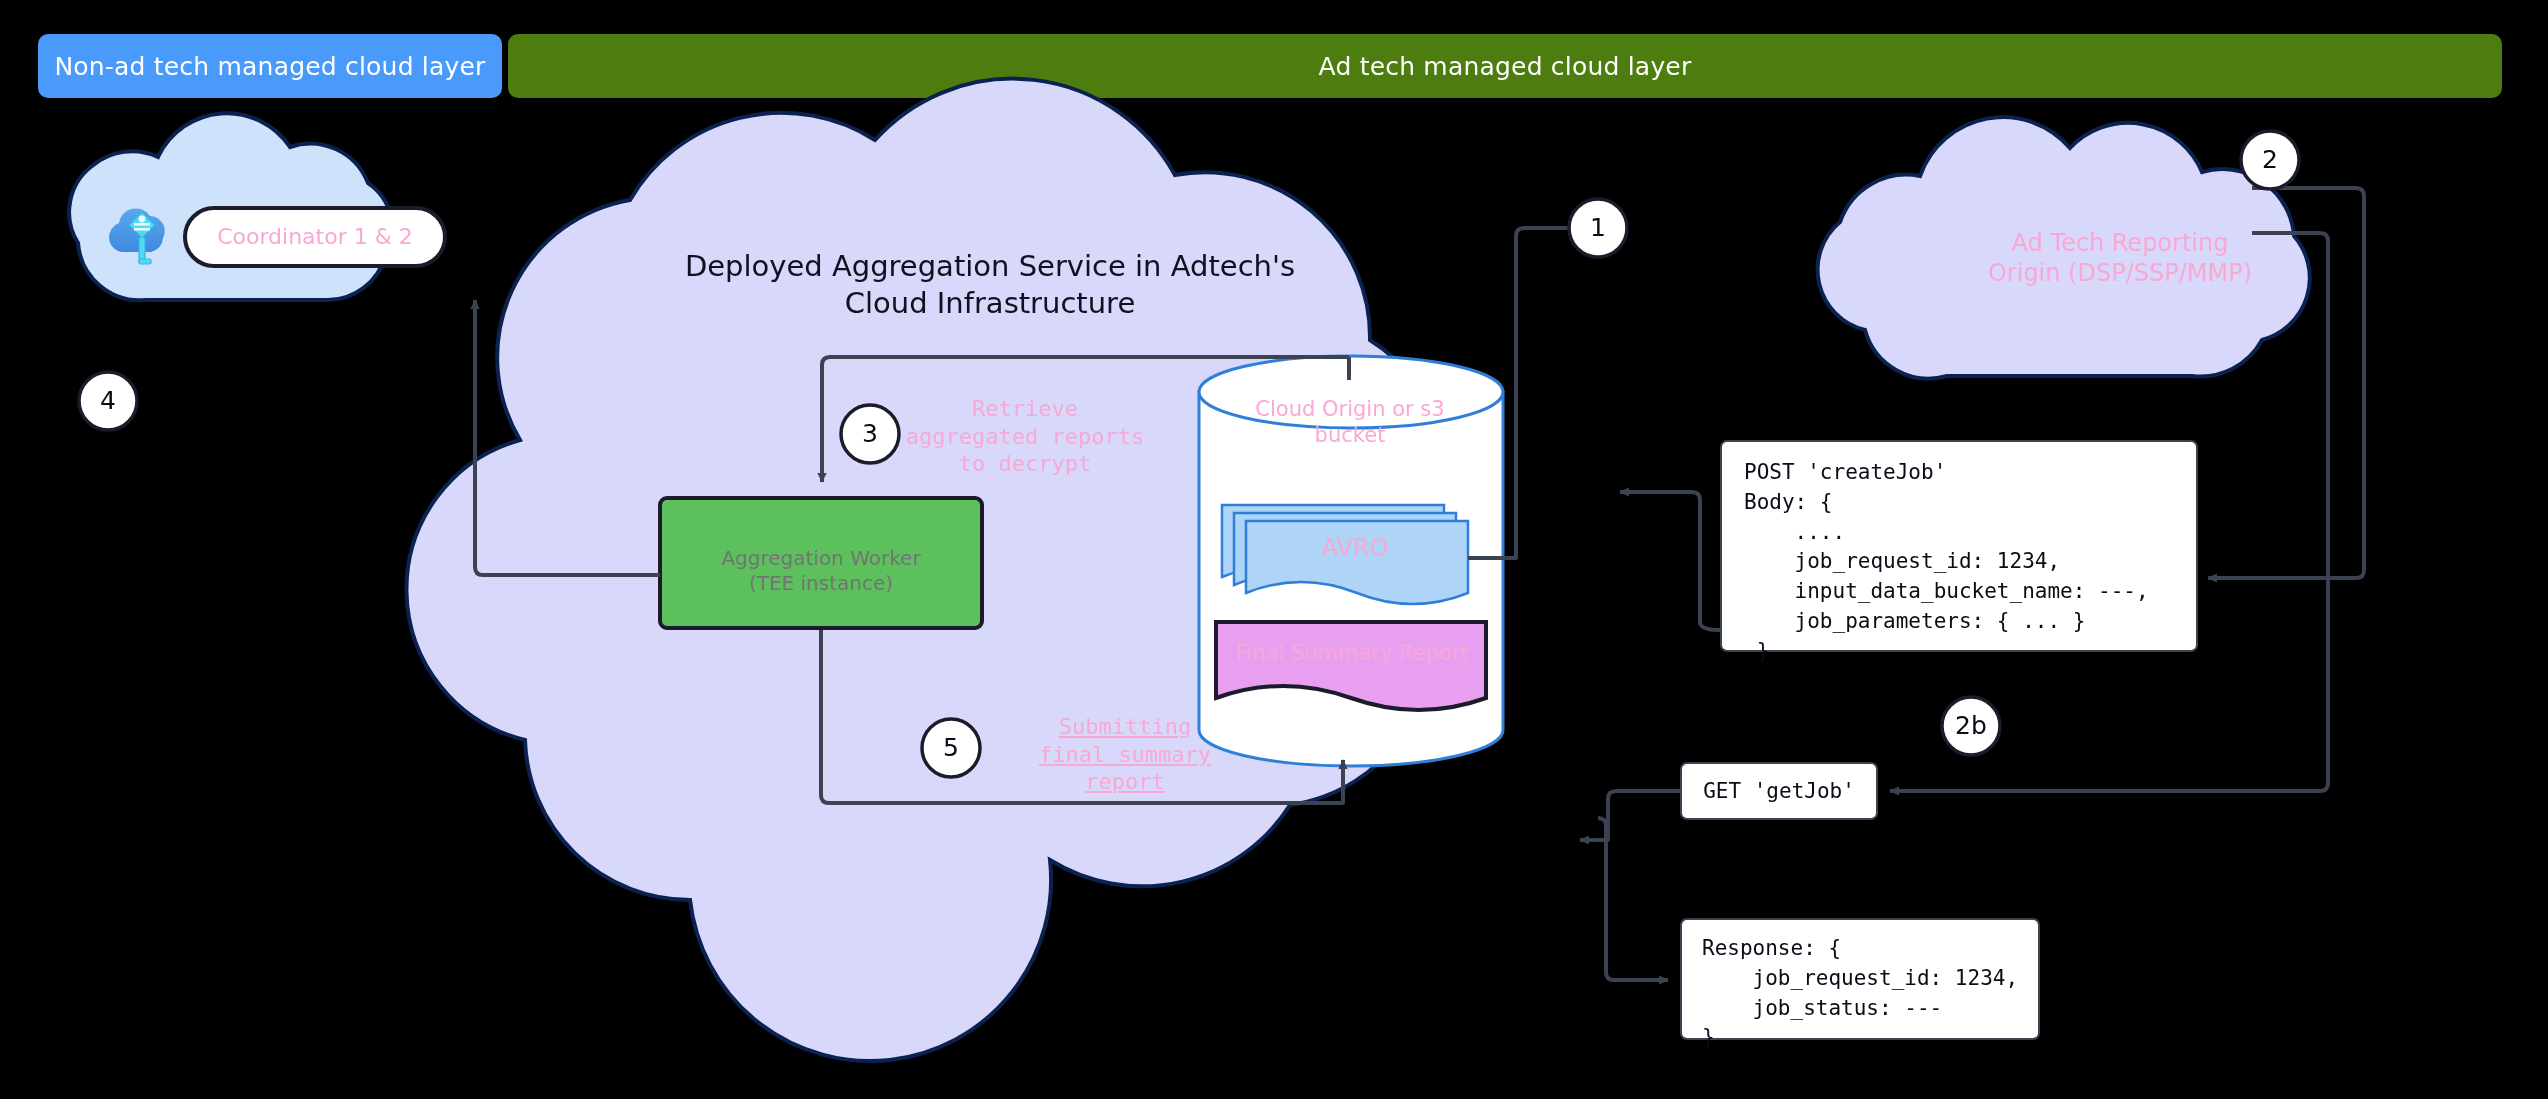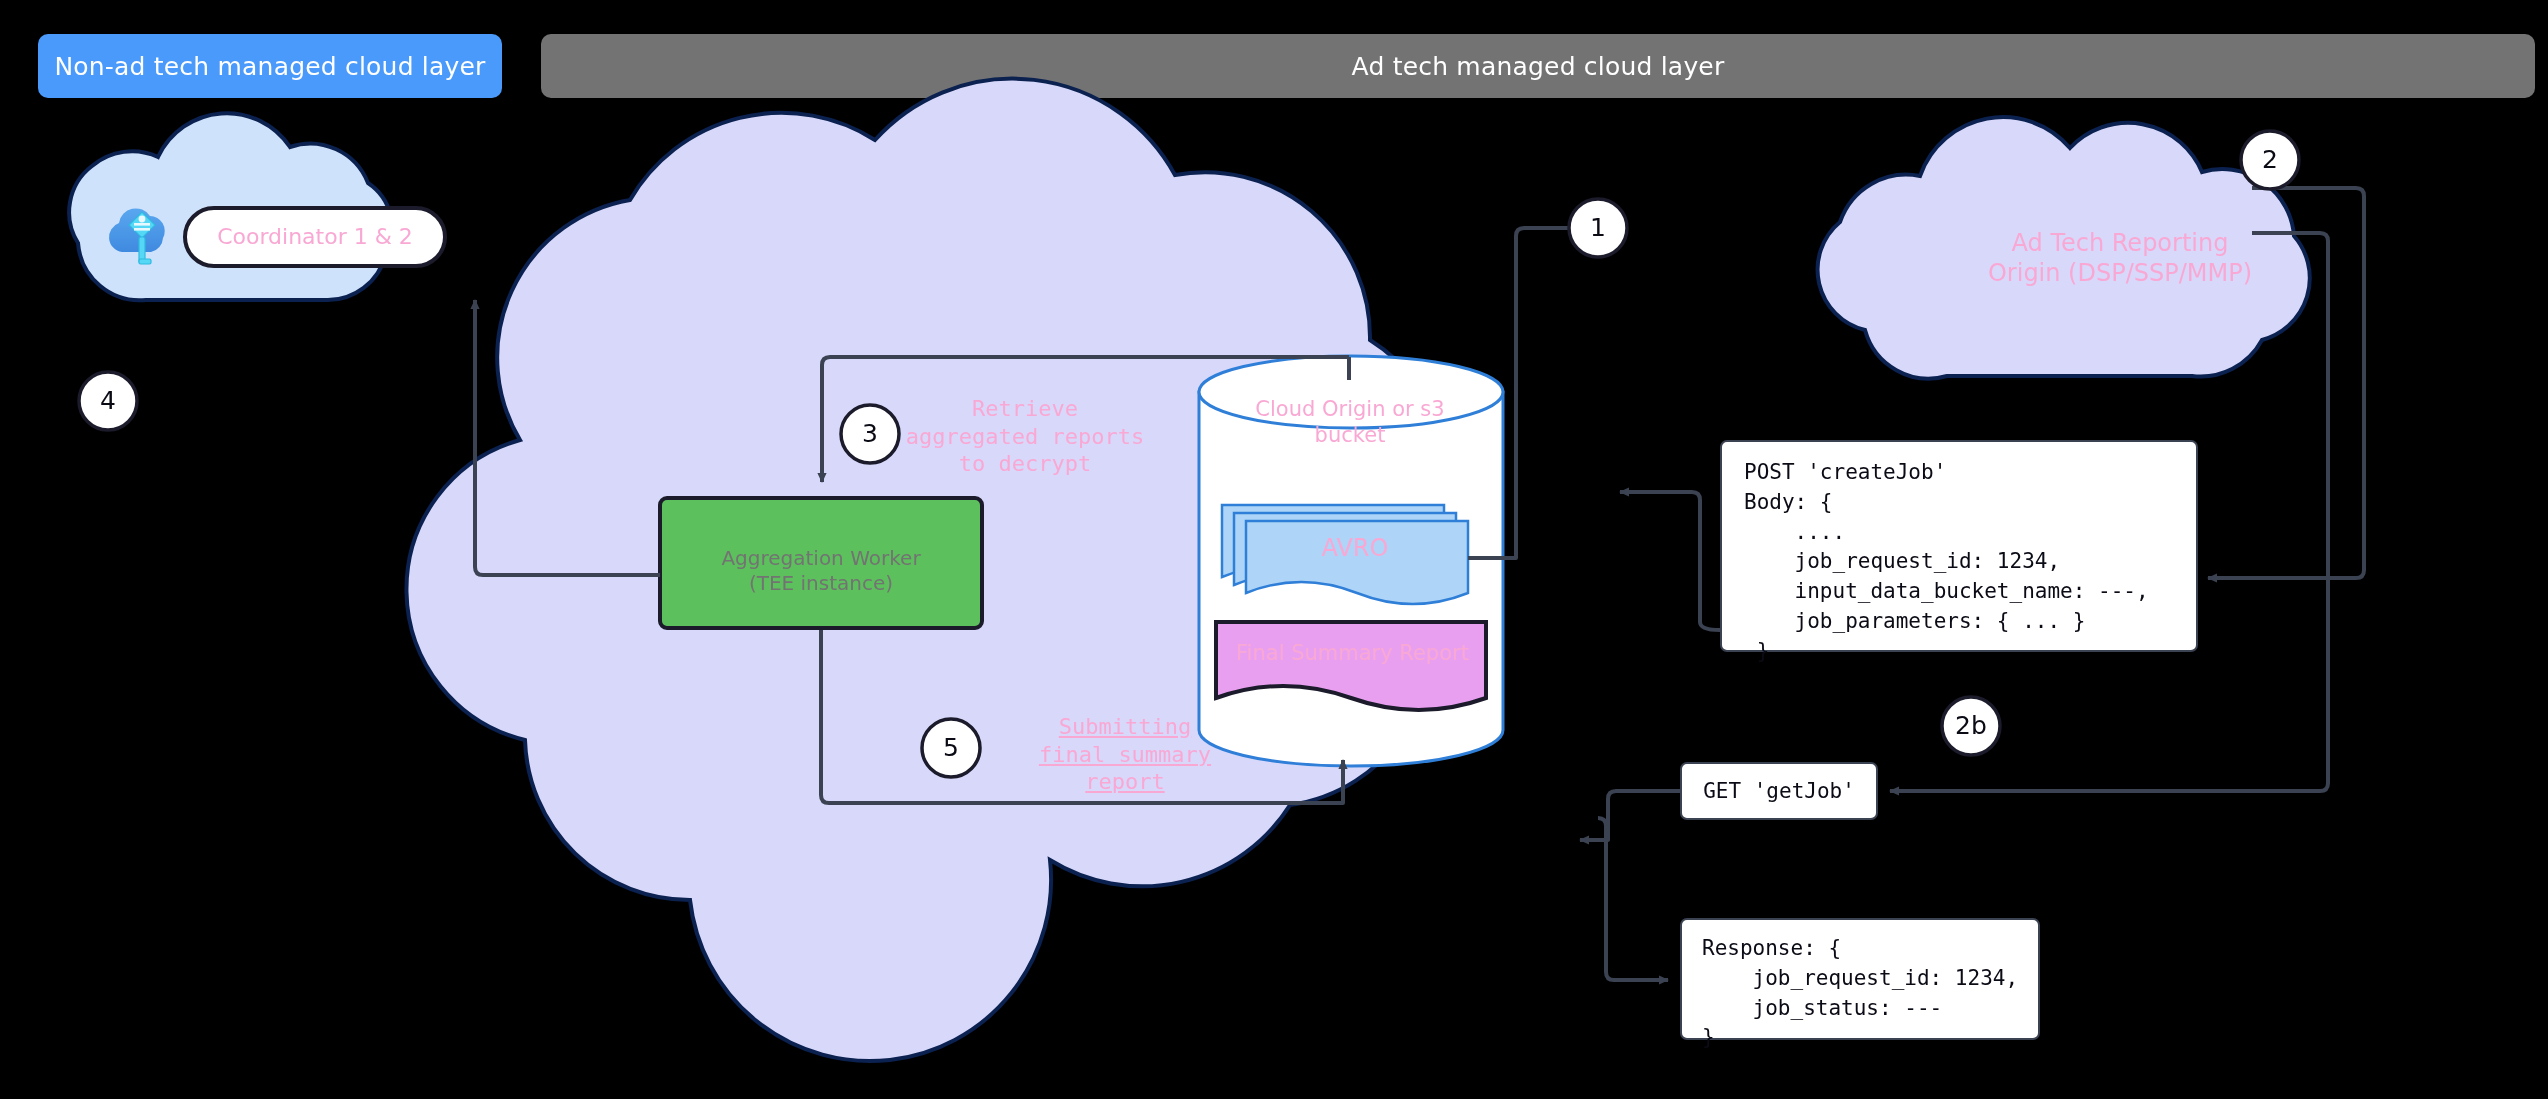--- a/index.html
+++ b/index.html
@@ -31,23 +31,23 @@
     font-size: 25px;
     letter-spacing: 0.2px;
     box-sizing: border-box;
   }
   #banner-nonad {
     left: 38px; top: 34px;
     width: 464px; height: 64px;
     background: #4a9afc;
   }
   #banner-adtech {
-    left: 541px; top: 34px;
+    left: 508px; top: 34px;
     width: 1994px; height: 64px;
-    background: #737373;
+    background: #4d7c0f;
   }
   
   svg.canvas {
     position: absolute;
     left: 0; top: 0;
     width: 2548px;
     height: 1099px;
     overflow: visible;
   }
   
@@ -262,20 +262,22 @@
     <g fill="#55d8f5" stroke="#2fb9e0" stroke-width="1.2">
       <path d="M 38,16 l 13,13 l -13,13 l -13,-13 z"></path>
       <rect x="35" y="41" width="6" height="26" rx="2"></rect>
       <rect x="35" y="63" width="12" height="5" rx="1.5"></rect>
     </g>
     <circle cx="38" cy="23" r="3.4" fill="#e8f8ff"></circle>
     <rect x="30" y="27" width="16" height="2.6" fill="#e8f8ff"></rect>
     <rect x="30" y="32" width="16" height="2.6" fill="#e8f8ff"></rect>
   </svg>
 
+  <div class="lbl sans" id="title-main">Deployed Aggregation Service in Adtech's
+Cloud Infrastructure</div>
 
   <div class="lbl sans" id="label-coordinator">Coordinator 1 &amp; 2</div>
 
   <div class="lbl sans" id="label-adtech-origin">Ad Tech Reporting
 Origin (DSP/SSP/MMP)</div>
 
   <div class="lbl sans" id="label-worker">Aggregation Worker
 (TEE instance)</div>
 
   <div class="lbl sans" id="label-bucket">Cloud Origin or s3

